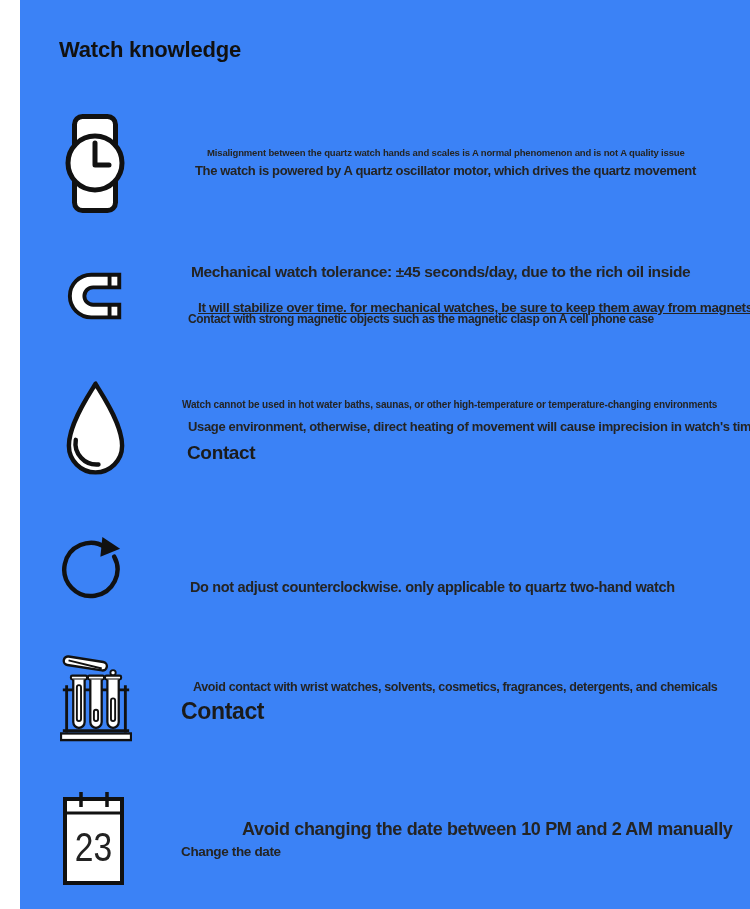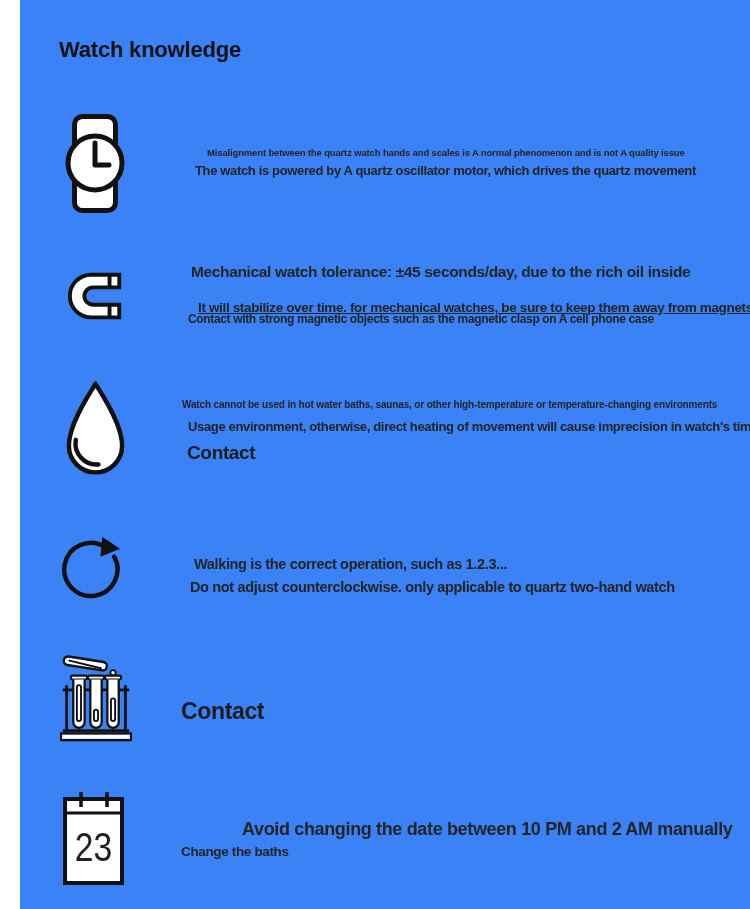--- a/index.html
+++ b/index.html
@@ -90,21 +90,20 @@
   <div class="line s3l1">Watch cannot be used in hot water baths, saunas, or other high-temperature or temperature-changing environments</div>
   <div class="line s3l2">Usage environment, otherwise, direct heating of movement will cause imprecision in watch's timekeeping</div>
   <div class="line s3l3 heading">Contact</div>
 
   <div class="icon s4-icon">
     <svg viewBox="0 0 66 82" xmlns="http://www.w3.org/2000/svg">
       <path d="M54 32 A27 27 0 1 1 44.5 22" fill="none" stroke="#111" stroke-width="4.5" stroke-linecap="round"></path>
       <polygon points="42,12 60,24 40,32" fill="#111"></polygon>
     </svg>
   </div>
-  <div class="line s4l2">Walking is the correct operation, such as 1.2.3...</div>
   <div class="line s4l3">Do not adjust counterclockwise. only applicable to quartz two-hand watch</div>
 
   <div class="icon s5-icon">
     <svg viewBox="0 0 76 100" xmlns="http://www.w3.org/2000/svg">
       <g transform="rotate(9 10 12)">
         <rect x="4" y="8" width="46" height="9" rx="4.5" fill="#fff" stroke="#111" stroke-width="2.5"></rect>
         <path d="M9 12 L45 15" stroke="#111" stroke-width="2" fill="none"></path>
       </g>
       <circle cx="56" cy="25" r="2.8" fill="#fff" stroke="#111" stroke-width="2"></circle>
       <path d="M7 38 V88 M69 38 V88" stroke="#111" stroke-width="3" fill="none"></path>
@@ -119,28 +118,29 @@
       <rect x="35.8" y="64" width="4.4" height="12" rx="2.2" fill="#fff" stroke="#111" stroke-width="2"></rect>
 
       <rect x="47.5" y="28" width="17" height="4" rx="1.5" fill="#fff" stroke="#111" stroke-width="2.2"></rect>
       <path d="M50 32 V77 A6 6 0 0 0 62 77 V32" fill="#fff" stroke="#111" stroke-width="2.4"></path>
       <rect x="53.8" y="52" width="4.4" height="24" rx="2.2" fill="#fff" stroke="#111" stroke-width="2"></rect>
 
       <path d="M3 86 H73" stroke="#111" stroke-width="3" fill="none"></path>
       <rect x="1" y="89" width="74" height="7" fill="#fff" stroke="#111" stroke-width="2.5"></rect>
     </svg>
   </div>
+  <div class="line s5l1">Avoid contact with wrist watches, solvents, cosmetics, fragrances, detergents, and chemicals</div>
   <div class="line s5l2 heading">Contact</div>
 
   <div class="icon s6-icon">
     <svg viewBox="0 0 63 97" xmlns="http://www.w3.org/2000/svg">
       <rect x="3" y="9" width="57" height="84" fill="#fff" stroke="#111" stroke-width="4"></rect>
       <path d="M3 23 H60" stroke="#111" stroke-width="3" fill="none"></path>
       <path d="M19 2 V17 M45 2 V17" stroke="#111" stroke-width="3.5" fill="none"></path>
       <g transform="translate(31.5,71) scale(0.82,1)">
         <text x="0" y="0" text-anchor="middle" font-size="41" font-weight="400" font-family="Liberation Sans, sans-serif" fill="#222">23</text>
       </g>
     </svg>
   </div>
   <div class="line s6l1">Avoid changing the date between 10 PM and 2 AM manually</div>
-  <div class="line s6l2">Change the baths</div>
+  <div class="line s6l2">Change the date</div>
 
 </div>
 
 </body></html>

